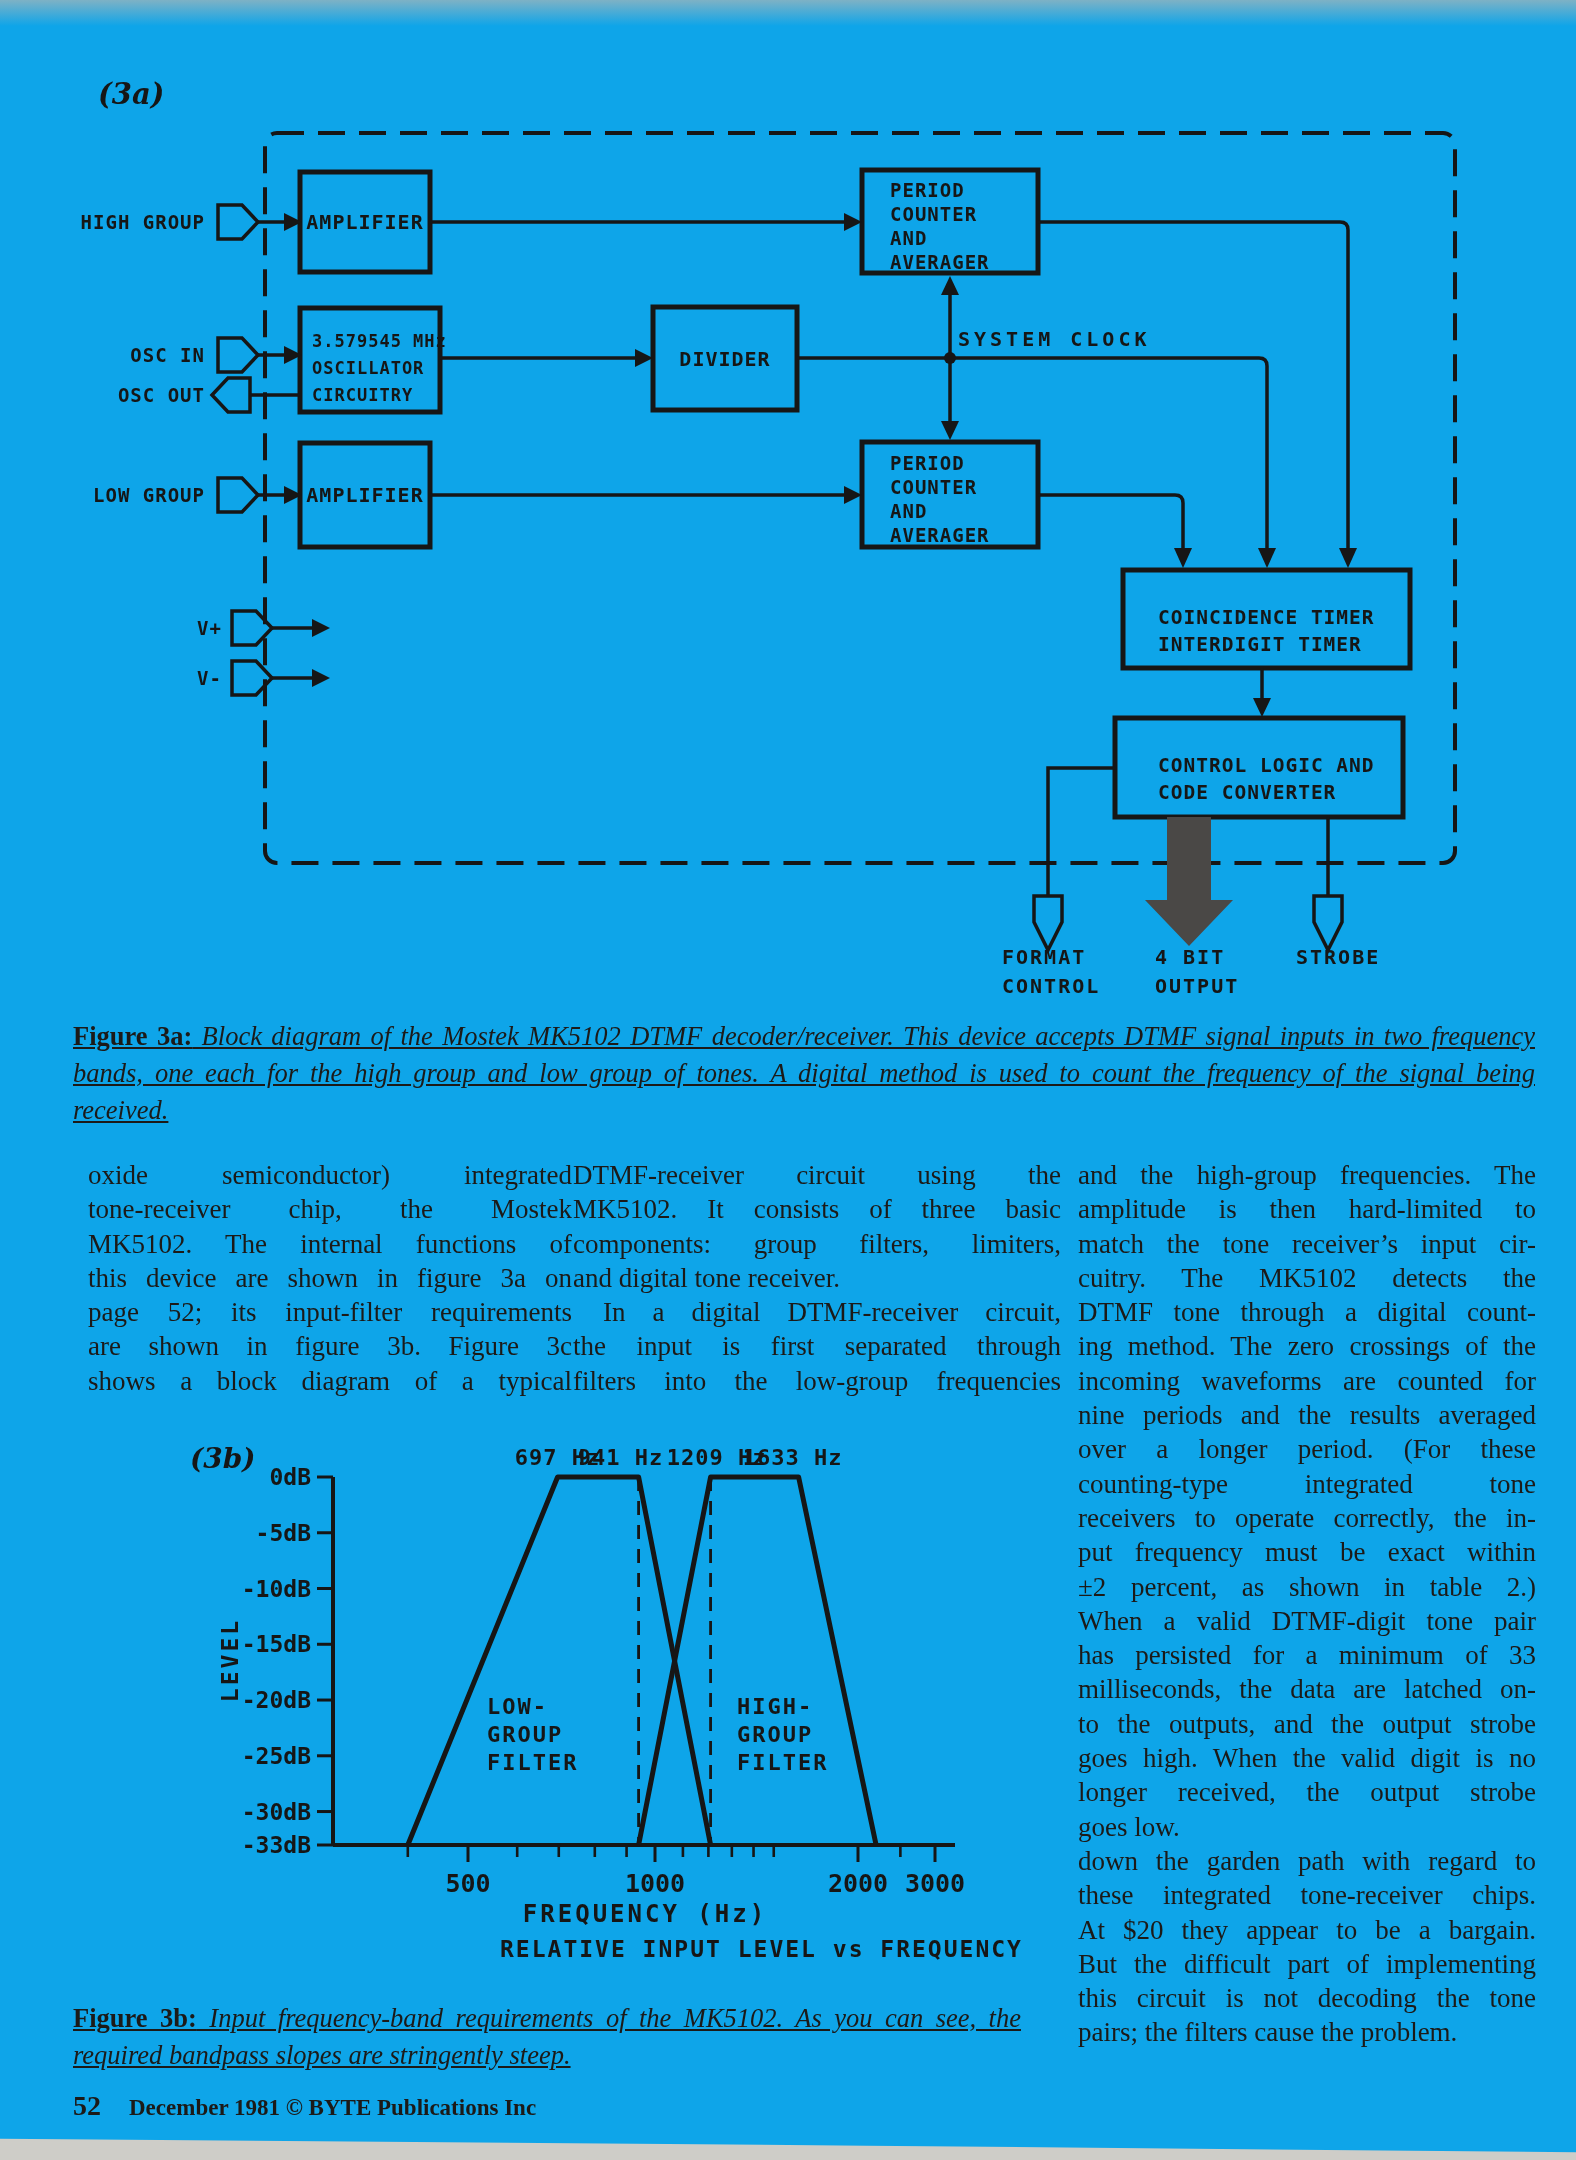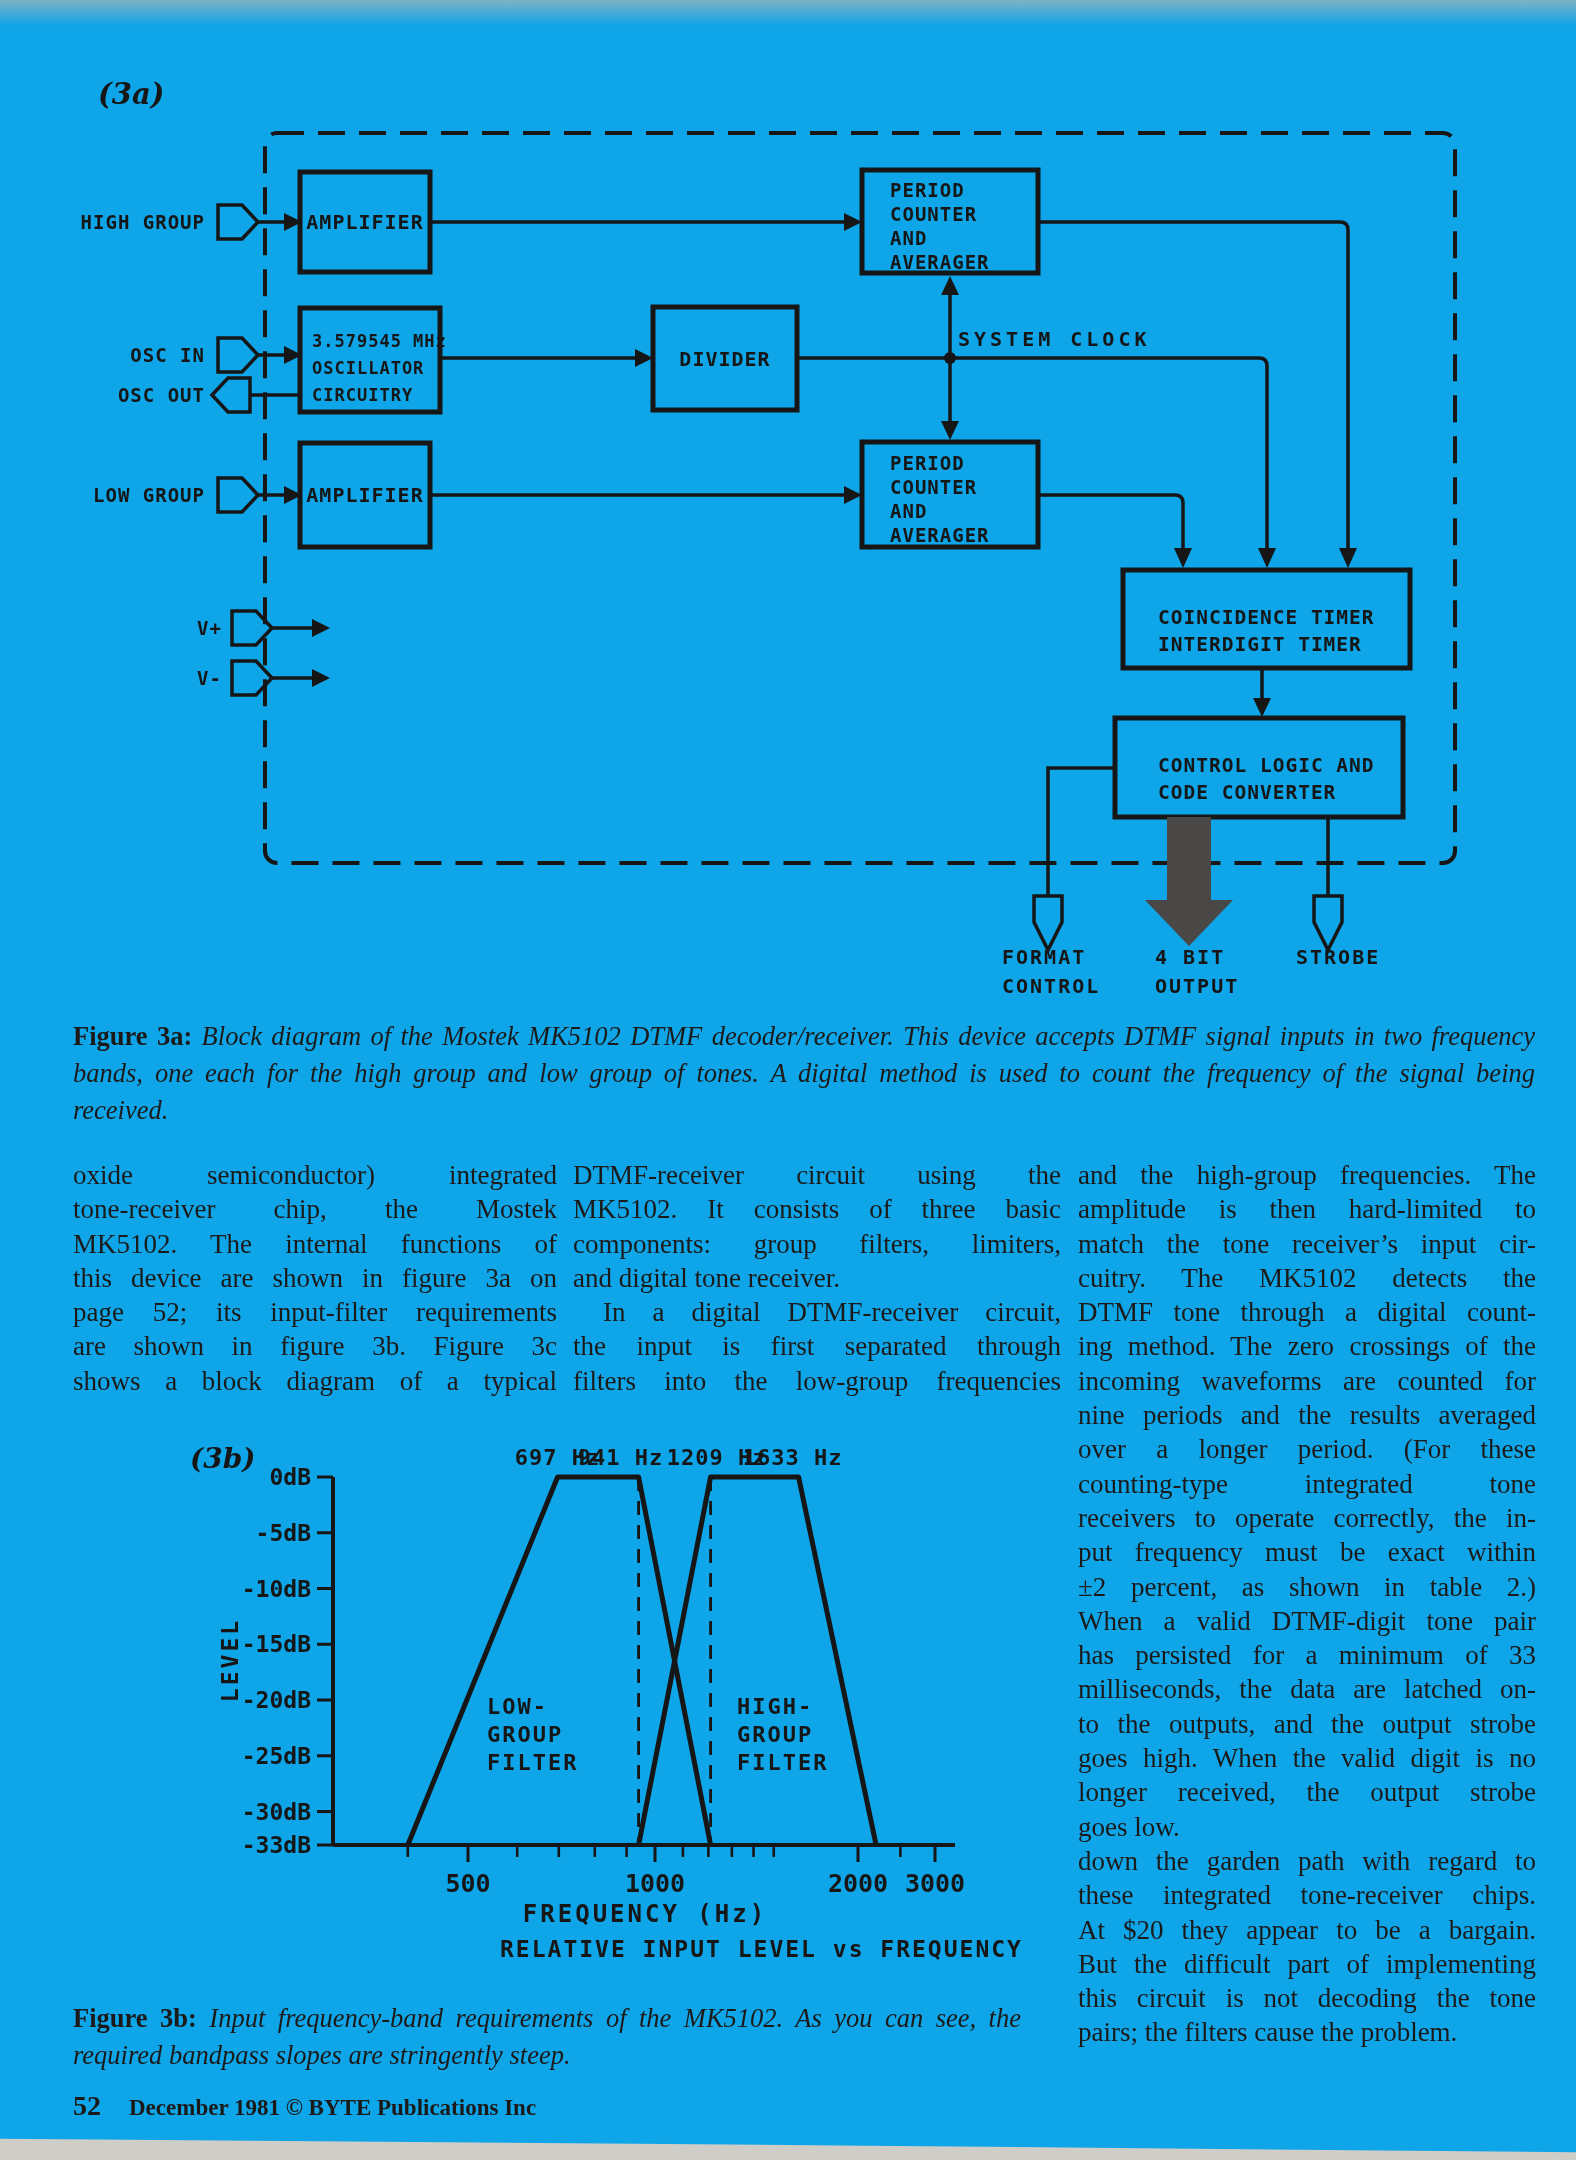--- a/index.html
+++ b/index.html
@@ -10,21 +10,21 @@
   .scan-bottom{position:absolute;left:0;bottom:0;width:1576px;height:26px;
         background:#cecdc8;clip-path:polygon(0 18%,55% 45%,100% 70%,100% 100%,0 100%);}
   svg text{fill:#161616;}
   .dtext{font-family:"DejaVu Sans Mono", monospace;font-weight:bold;}
   .itag{font-family:"DejaVu Serif", serif;font-style:italic;font-weight:bold;}
   .abs{position:absolute;}
   .bodycol{width:460px;font-size:27px;line-height:34.3px;}
   .bl{text-align:justify;text-align-last:justify;white-space:normal;}
   .bl.el{text-align:left;text-align-last:left;}
   .bl.ind{text-indent:30px;}
-  .cap{font-size:26.5px;line-height:37px;font-style:italic;}
+  .cap{font-size:26.5px;line-height:37px;font-style:italic;text-decoration:underline;}
   .cap .capline{text-align:justify;text-align-last:justify;}
   .cap .capline.last{text-align:right;text-align-last:left;}
   .cap b{font-style:normal;font-weight:700;font-family:"Liberation Serif",serif;}
   .footer{display:flex;align-items:baseline;font-family:"Liberation Serif",serif;gap:28px;}
   .footer .pn{font-size:28px;font-weight:700;}
   .footer .cr{font-size:23px;font-weight:600;}
 </style>
 </head>
 <body>
 
@@ -204,21 +204,21 @@
       <text class="dtext" x="500" y="1957" font-size="23" letter-spacing="2">RELATIVE INPUT LEVEL vs FREQUENCY</text>
     </g>
   </svg>
 
   <div class="abs cap" style="left:73px;top:1018px;width:1462px">
     <div class="capline"><b>Figure 3a:</b><span> Block diagram of the Mostek MK5102 DTMF decoder/receiver. This device accepts DTMF signal inputs in two frequency</span></div>
     <div class="capline">bands, one each for the high group and low group of tones. A digital method is used to count the frequency of the signal being</div>
     <div class="capline last">received.</div>
   </div>
 
-  <div class="abs bodycol" style="left:73px;top:1158px;width:484px">
+  <div class="abs bodycol" style="left:88px;top:1158px;width:484px">
       <div class="bl">oxide semiconductor) integrated</div>
       <div class="bl">tone-receiver chip, the Mostek</div>
       <div class="bl">MK5102. The internal functions of</div>
       <div class="bl">this device are shown in figure 3a on</div>
       <div class="bl">page 52; its input-filter requirements</div>
       <div class="bl">are shown in figure 3b. Figure 3c</div>
       <div class="bl">shows a block diagram of a typical</div>
     </div>
   <div class="abs bodycol" style="left:573px;top:1158px;width:488px">
       <div class="bl">DTMF-receiver circuit using the</div>

